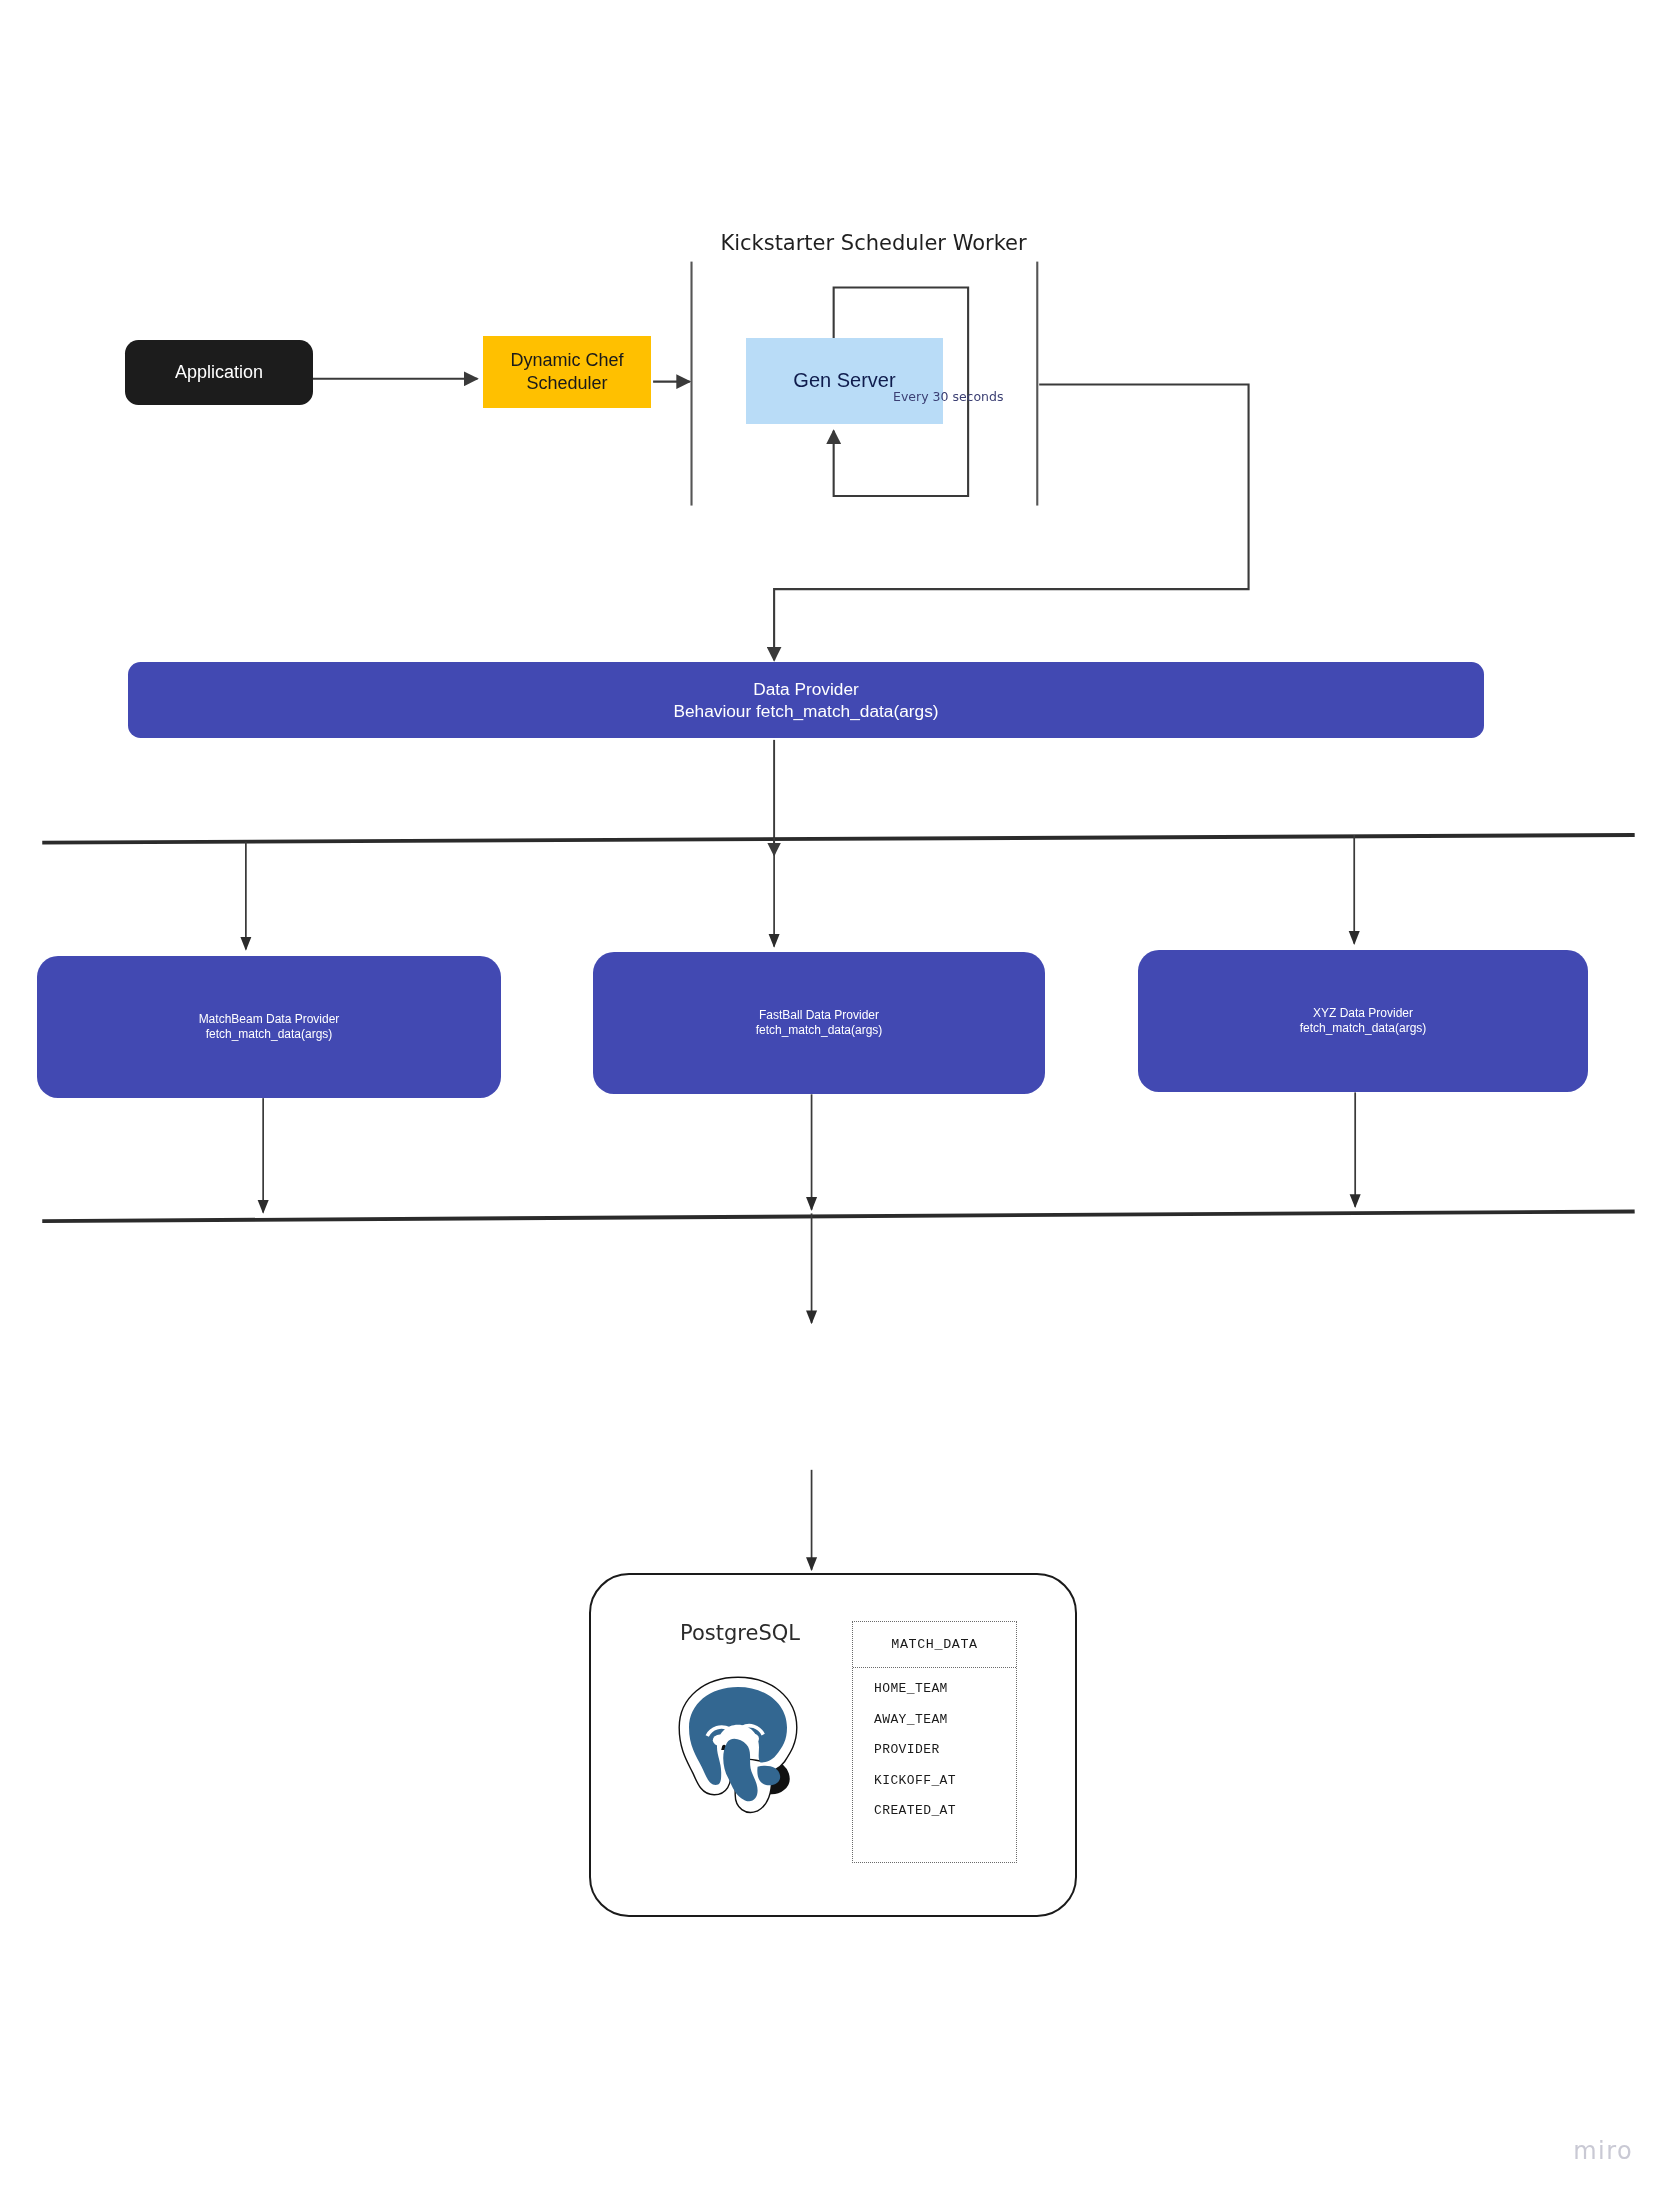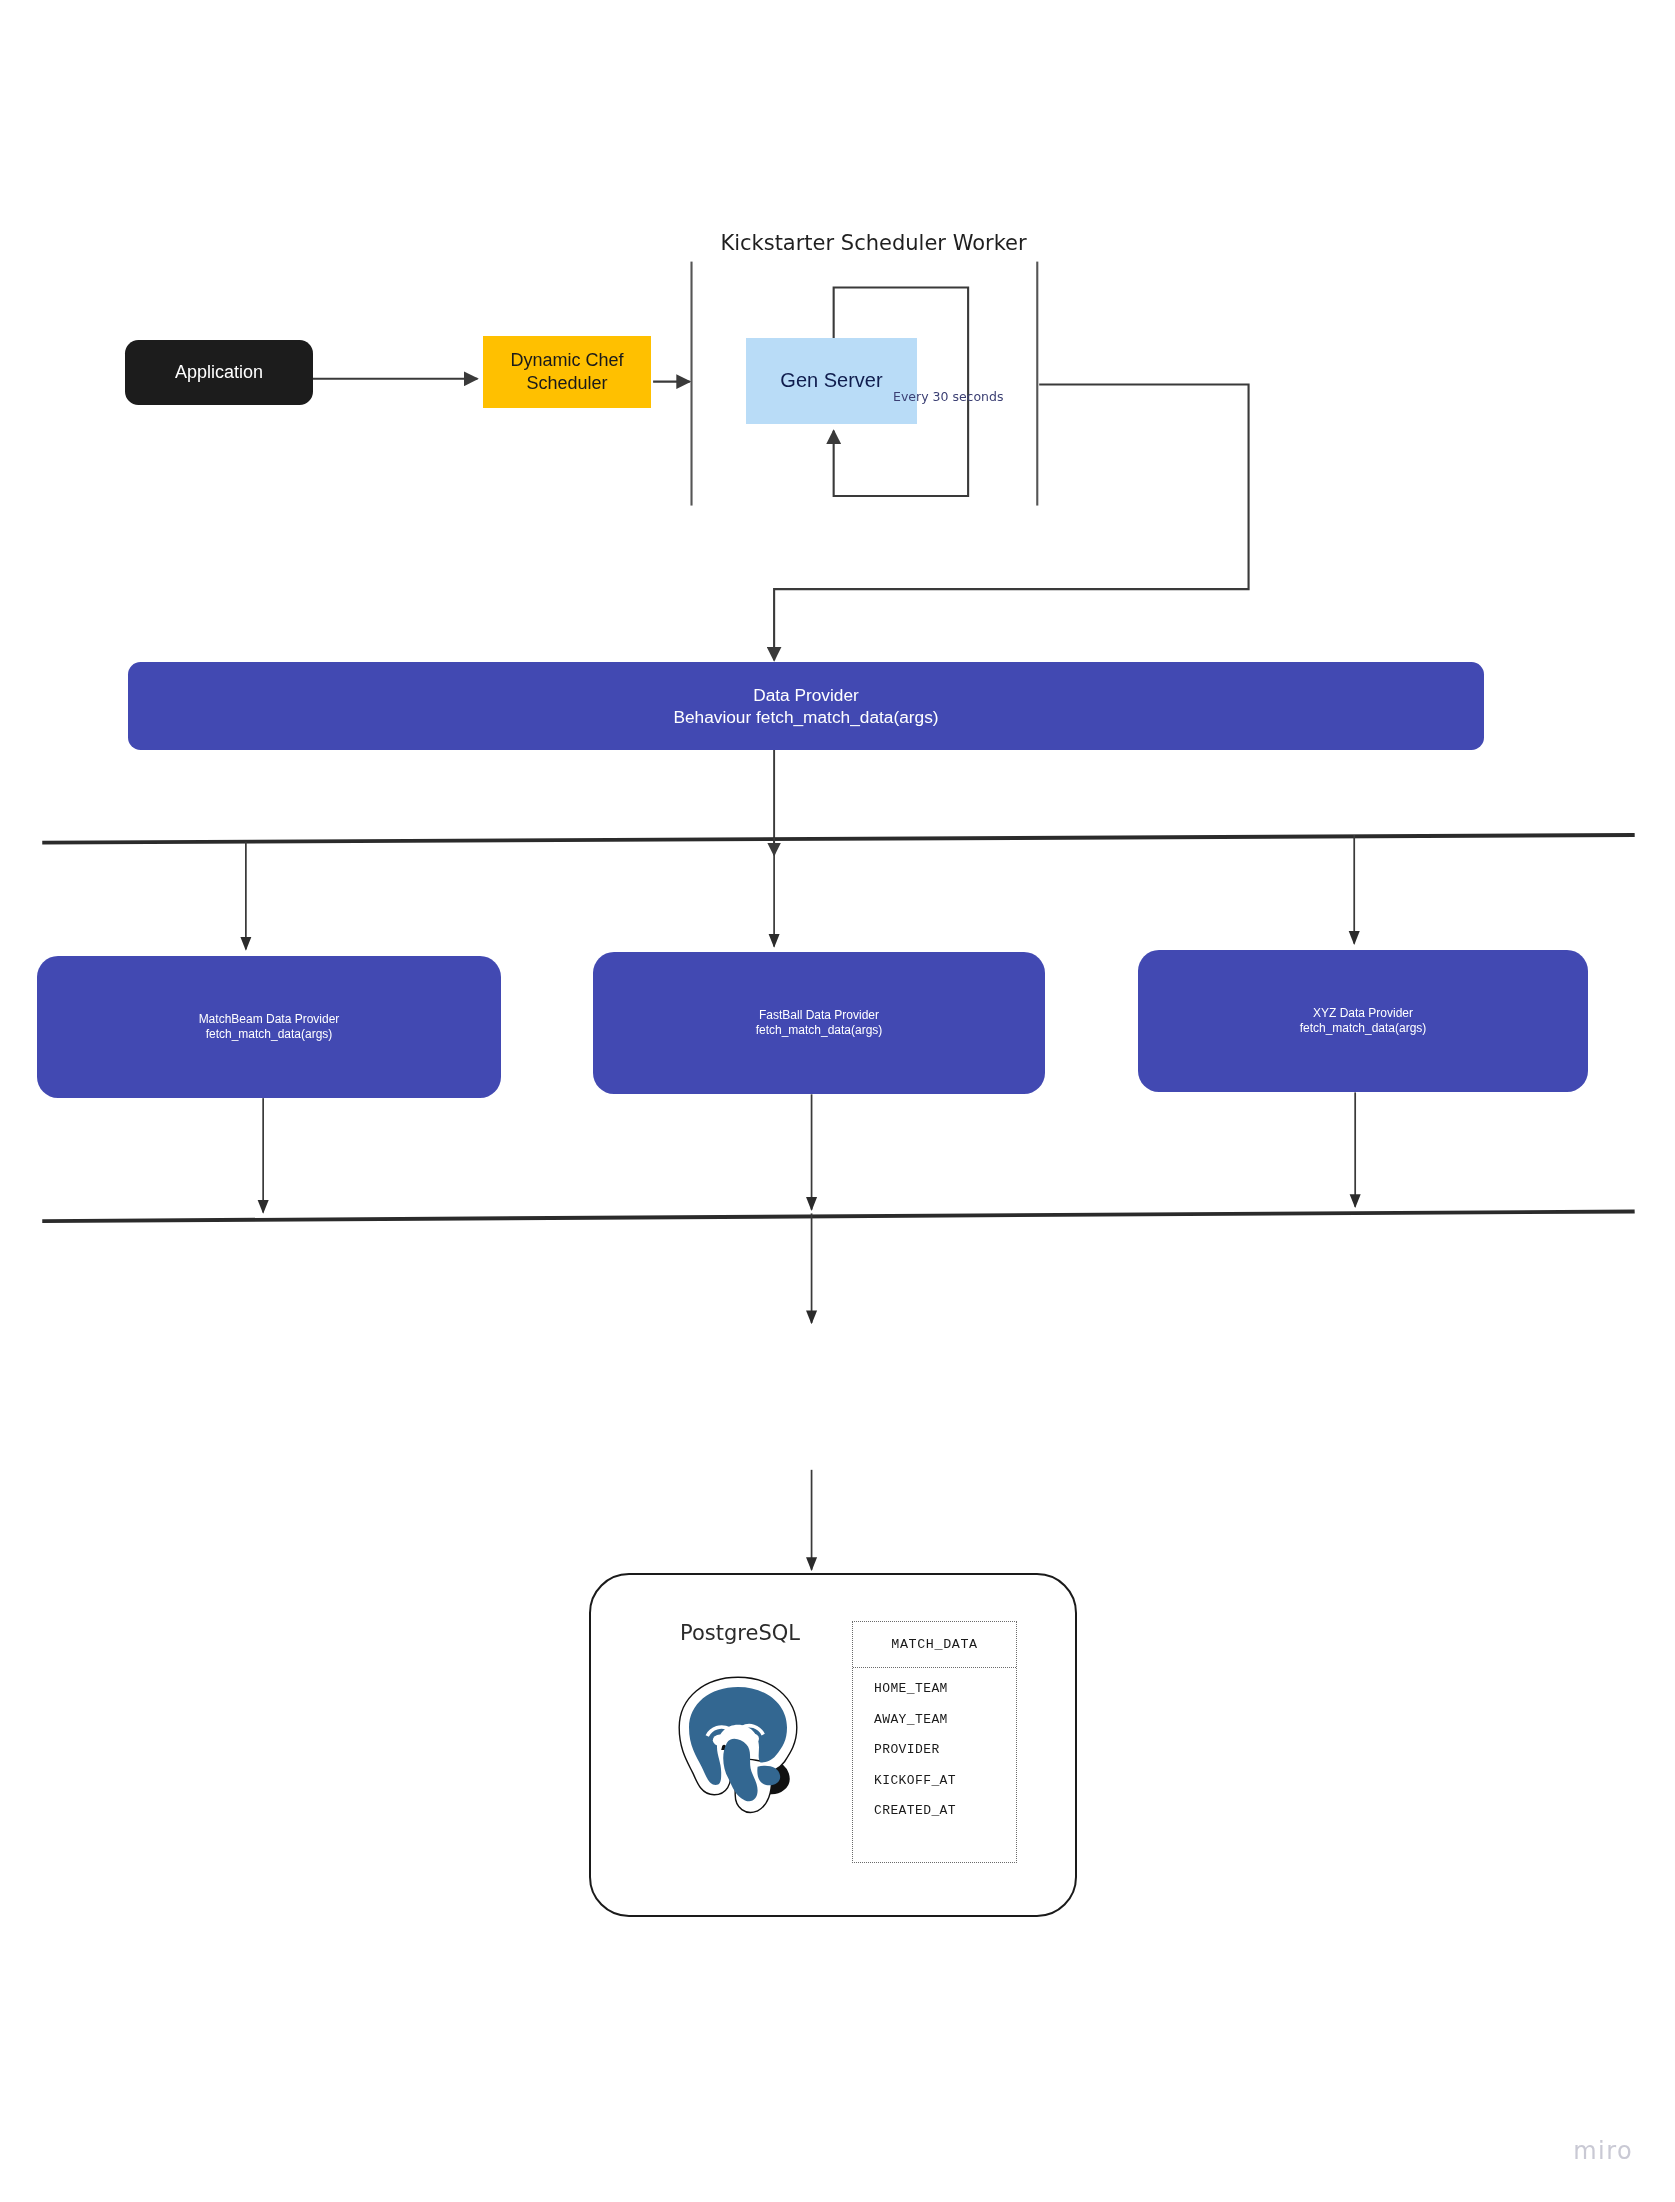--- a/index.html
+++ b/index.html
@@ -56,21 +56,21 @@
     height: 72px;
     background: #ffc000;
     color: #1a1a1a;
     font-size: 18px;
   }
 
   
   #node-gen-server {
     left: 746px;
     top: 338px;
-    width: 171px;
+    width: 197px;
     height: 86px;
     background: #b9dcf7;
     color: #0f1c4d;
     font-size: 20px;
   }
 
   
   #group-title-kickstarter {
     position: absolute;
     left: 672px;
@@ -91,21 +91,21 @@
     color: #3b3f73;
     font-family: "DejaVu Sans", sans-serif;
     white-space: nowrap;
   }
 
   
   #node-data-provider {
     left: 128px;
     top: 662px;
     width: 1356px;
-    height: 88px;
+    height: 76px;
     background: #4249b2;
     border-radius: 12.5px;
     color: #ffffff;
     font-size: 17.3px;
     flex-direction: column;
   }
 
   
   .provider {
     background: #4249b2;

